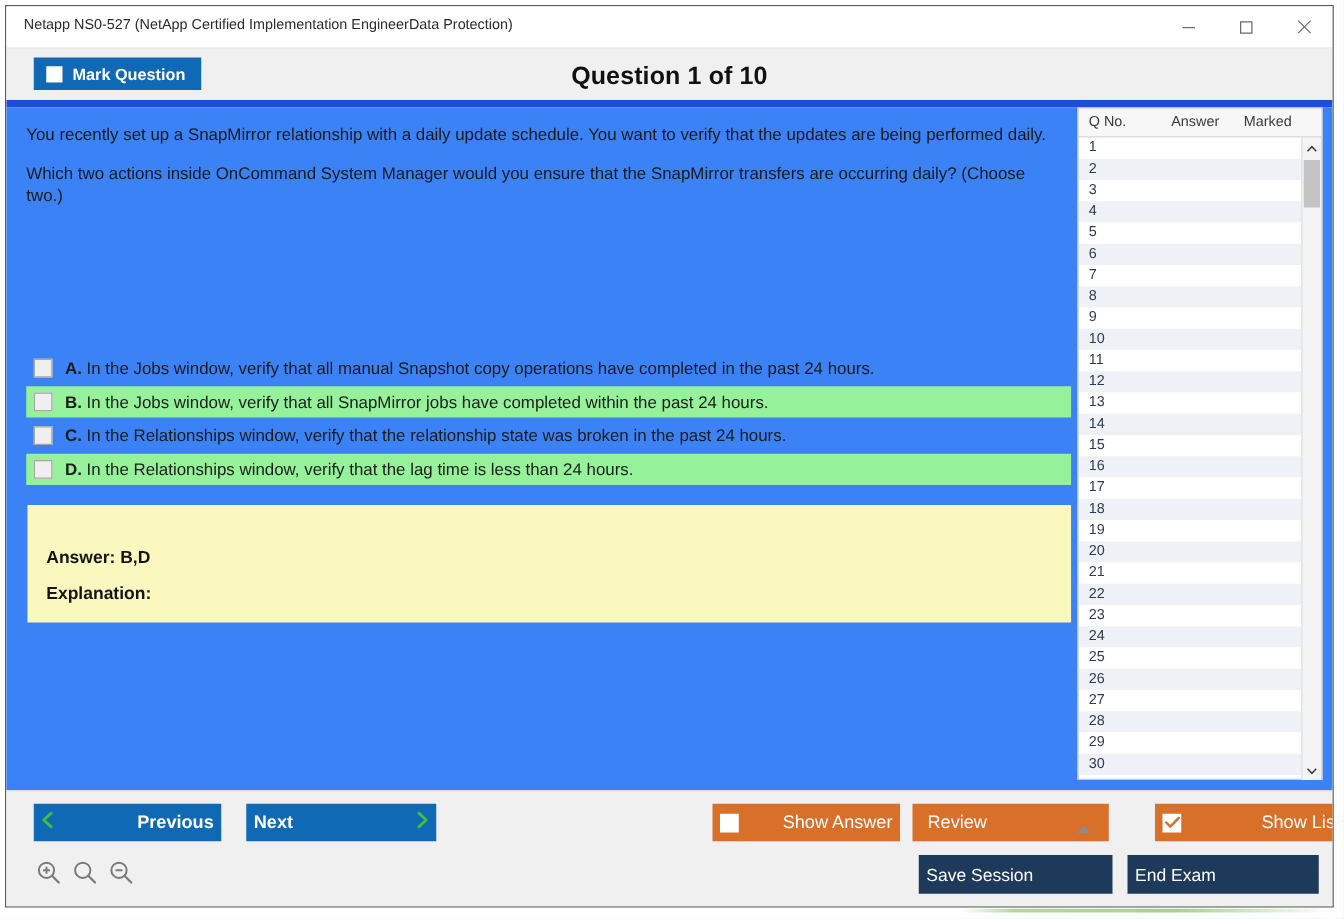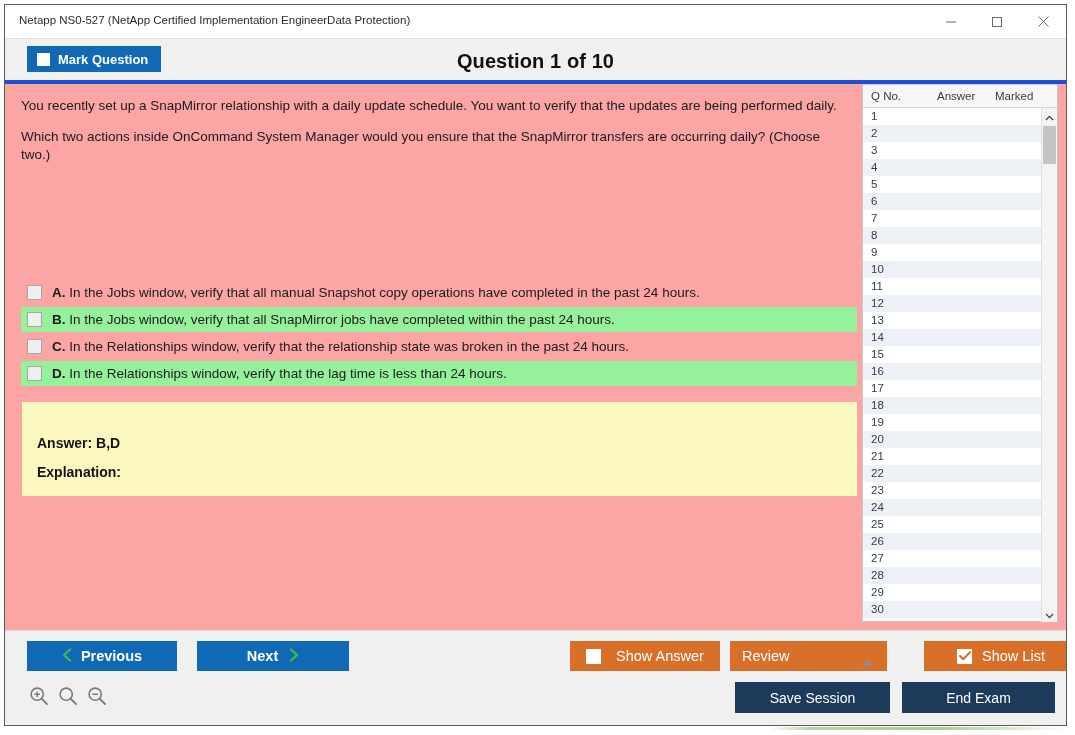--- a/index.html
+++ b/index.html
@@ -66,21 +66,21 @@
     justify-content: center;
     cursor: default;
   }
   .win-btn svg { display: block; }
 
   
   .qheader {
     position: relative;
     height: 41px;
     background: #f0f0f0;
-    border-bottom: 4px solid #1d4ed8;
+    border-bottom: 6px solid #1d4ed8;
   }
   .mark-question-btn {
     position: absolute;
     left: 22px;
     top: 7px;
     height: 26px;
     padding: 0 13px 0 10px;
     background: #1069b4;
     color: #ffffff;
     font-size: 13px;
@@ -106,21 +106,21 @@
     font-size: 20px;
     font-weight: bold;
     color: #111111;
     letter-spacing: .1px;
   }
 
   
   .body-area {
     position: relative;
     height: 546px;
-    background: #fca5a5;
+    background: #3b82f6;
   }
 
   .question-pane {
     position: absolute;
     left: 0;
     top: 0;
     width: 852px;
     height: 546px;
     overflow: hidden;
   }
@@ -280,21 +280,21 @@
     border-top: 1px solid #dcdcdc;
   }
   .btn {
     position: absolute;
     border: none;
     cursor: pointer;
     font-family: "Liberation Sans", sans-serif;
     color: #ffffff;
     display: flex;
     align-items: center;
-    justify-content: center;
+    justify-content: space-between;
   }
   .btn-blue { background: #1069b4; font-size: 14.5px; font-weight: bold; }
   .btn-orange { background: #d9702a; font-size: 14.5px; }
   .btn-navy { background: #1e3a5a; font-size: 14px; }
 
   #btn-previous { left: 22px;  top: 10px; width: 150px; height: 30px; gap: 9px; }
   #btn-next     { left: 192px; top: 10px; width: 152px; height: 30px; gap: 11px; }
   #btn-show-answer { left: 565px; top: 10px; width: 150px; height: 30px; gap: 15px; }
   #btn-review      { left: 725px; top: 10px; width: 157px; height: 30px; justify-content: flex-start; padding-left: 12px; }
   #btn-show-list   { left: 919px; top: 10px; width: 154px; height: 30px; gap: 10px; }

